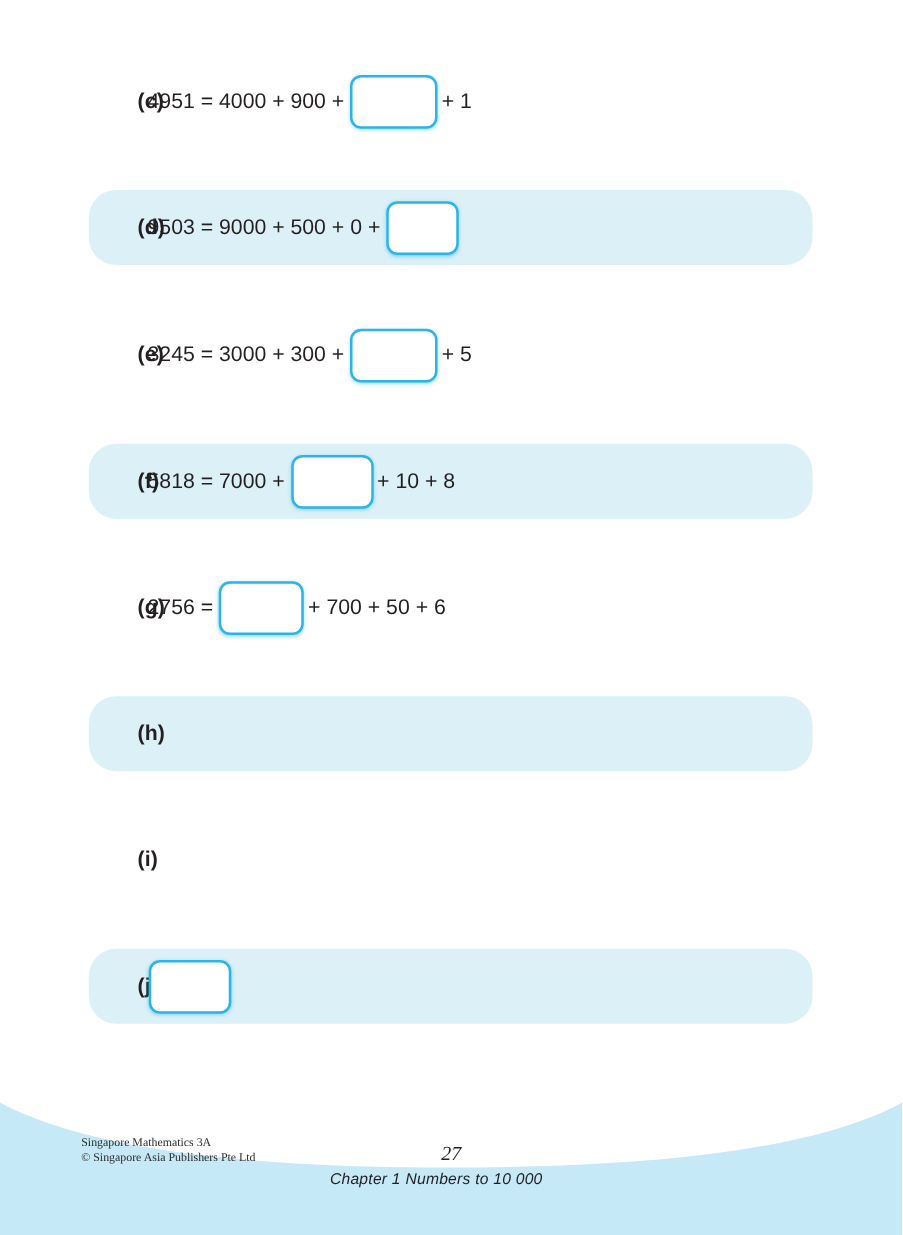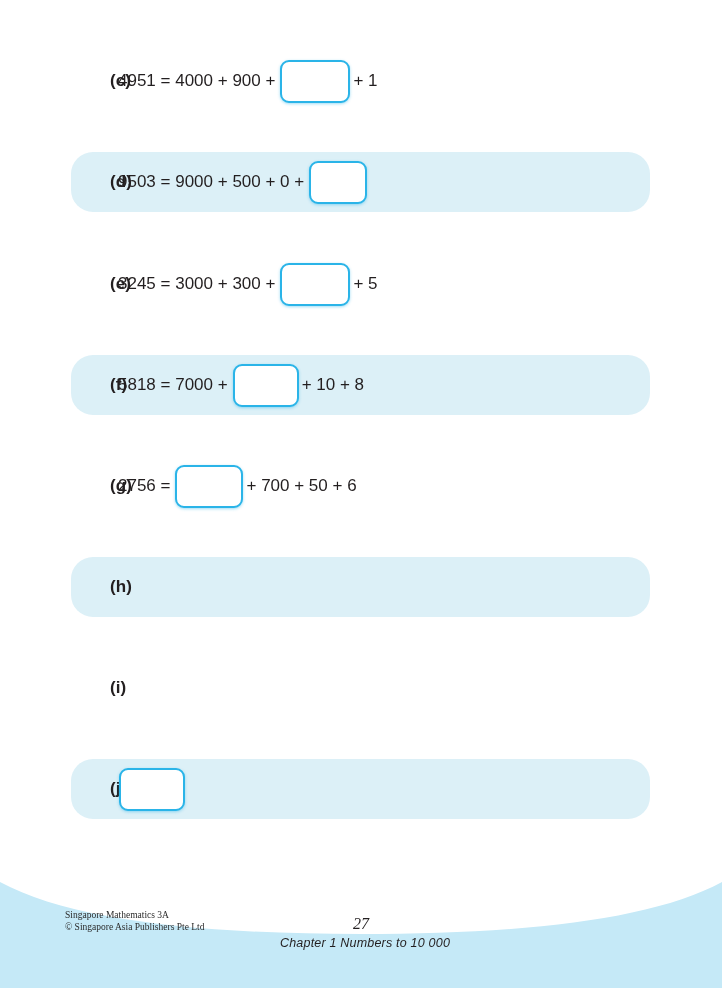--- a/index.html
+++ b/index.html
@@ -124,21 +124,20 @@
     position: absolute;
     left: 0;
     top: 76px;
     width: 698px;
     text-align: center;
     font-family: "Liberation Sans", sans-serif;
     font-style: italic;
     font-size: 12.5px;
     color: #231f20;
     letter-spacing: 0.2px;
-    margin-left: 16px;
   }
 </style>
 </head>
 <body>
 
 <div id="worksheet">
     <div class="exercise-row" style="top: 51px;">
       <div class="row-label">(c)</div>
       <div class="equation">
         <span class="eq-text lead">4951 = 4000 + 900 +</span>

